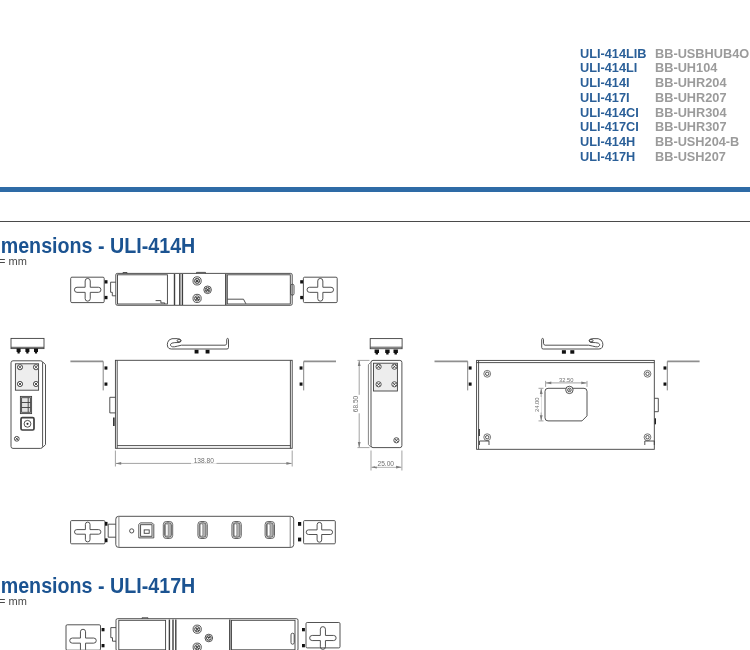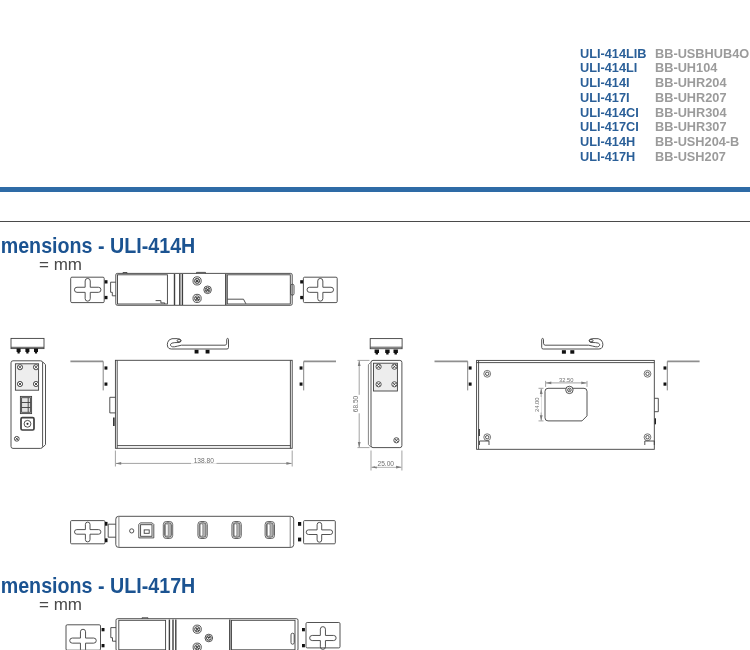--- a/index.html
+++ b/index.html
@@ -1,21 +1,21 @@
 <!DOCTYPE html>
 <html><head>
 <meta charset="utf-8">
 <style>
 html,body{margin:0;padding:0;background:#fff;}
 #page{position:relative;width:750px;height:650px;overflow:hidden;background:#fff;font-family:"Liberation Sans",sans-serif;}
 .mrow{height:14.8px;line-height:14.8px;white-space:nowrap;}
 .m1{display:inline-block;width:75.3px;color:#2a5f98;font-weight:bold;font-size:13px;transform:scaleX(0.98);transform-origin:0 50%;}
 .m2{display:inline-block;color:#9b9b9b;font-weight:bold;font-size:13px;transform:scaleX(0.98);transform-origin:0 50%;}
 .hd{position:absolute;color:#1b5391;font-weight:bold;font-size:22.5px;line-height:1;white-space:nowrap;transform:scaleX(0.8745);transform-origin:0 50%;}
-.unit{position:absolute;color:#4a4a4a;font-size:17px;line-height:1;white-space:nowrap;margin-left:40px;}
+.unit{position:absolute;color:#4a4a4a;font-size:11px;line-height:1;white-space:nowrap;}
 </style>
 </head>
 <body>
 <div id="page">
 
 <div style="position:absolute;left:0;top:187px;width:750px;height:4.6px;background:#2e6ba6"></div>
 
 <div style="position:absolute;left:0;top:220.6px;width:750px;height:1.6px;background:#4a4a4a"></div>
 
 <div style="position:absolute;left:580px;top:45.5px;">

